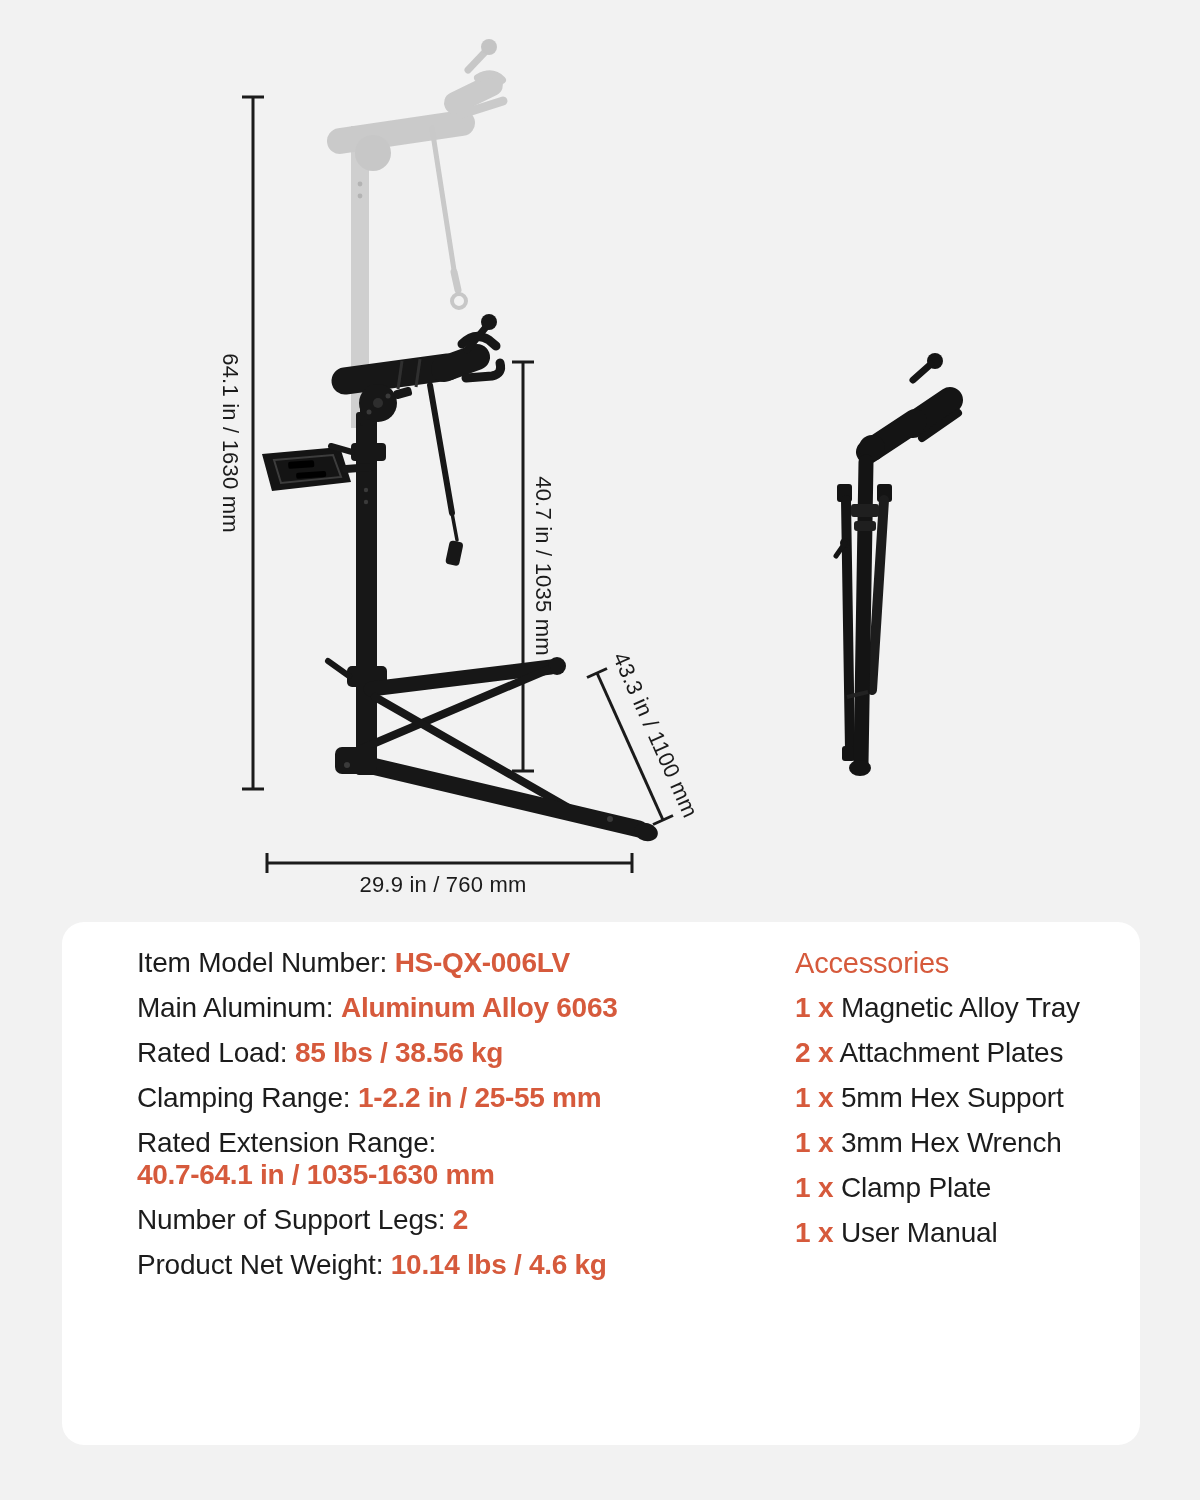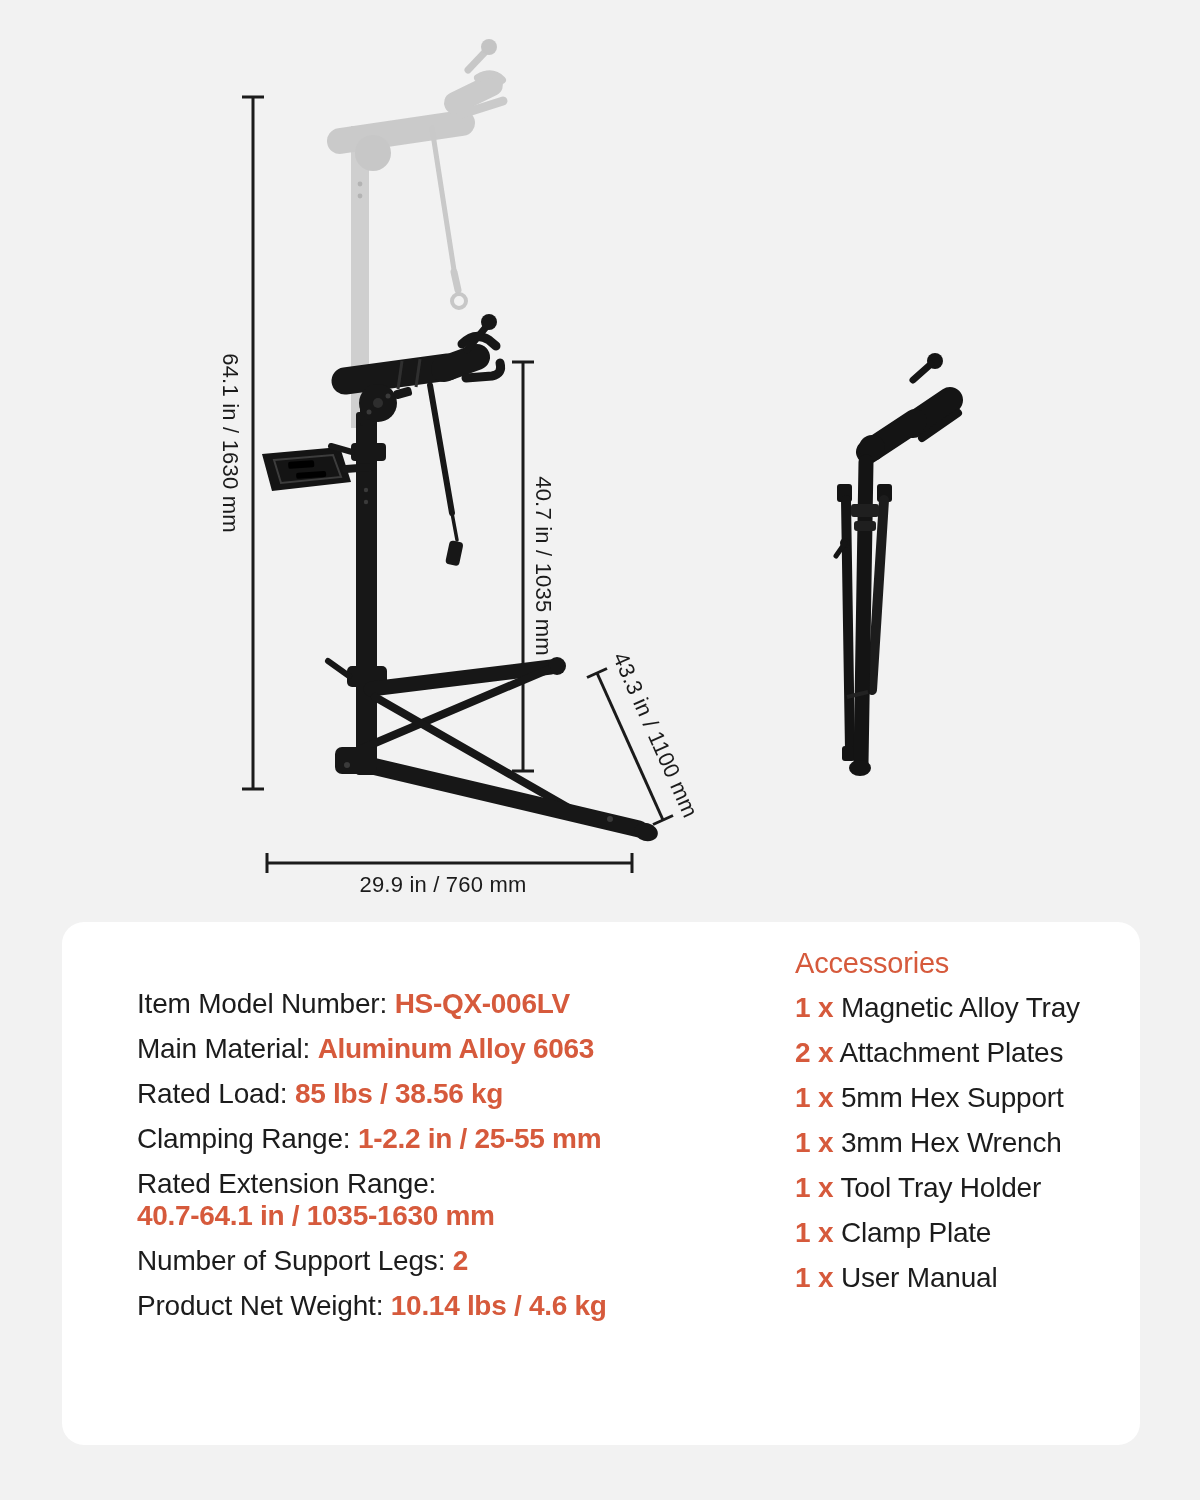--- a/index.html
+++ b/index.html
@@ -14,21 +14,21 @@
   .dim-label{
     position:absolute;font-size:22px;line-height:30px;color:#1B1B1B;
     text-align:center;white-space:nowrap;letter-spacing:0.2px;
   }
   .rot90{transform:rotate(90deg);transform-origin:center center;}
   .rot66{transform:rotate(66deg);transform-origin:center center;}
   .card{
     position:absolute;left:62px;top:922px;width:1078px;height:523px;
     background:var(--card-bg,#FFFFFF);border-radius:22px;
   }
-  .specs{position:absolute;left:75px;top:25px;width:650px;margin-top:41px;}
+  .specs{position:absolute;left:75px;top:25px;width:650px;}
   .accessories{position:absolute;left:733px;top:25px;width:335px;}
   .spec-row{font-size:28px;line-height:32px;margin-bottom:13px;letter-spacing:-0.2px;}
   .spec-label{color:#1C1C1C;}
   .spec-value{color:var(--accent,#D65A3C);font-weight:700;letter-spacing:-0.3px;}
   .spec-row.two-line .spec-label{display:block;}
   .spec-row.two-line .spec-value{display:block;white-space:nowrap;}
   .acc-title{
     font-size:29px;line-height:32px;margin:0 0 13px 0;
     color:var(--accent,#D65A3C);font-weight:400;letter-spacing:-0.2px;
   }
@@ -166,35 +166,34 @@
   <div class="dim-label rot90" style="left:443px;top:551px;width:200px;">40.7 in / 1035 mm</div>
 
   <div class="dim-label rot66" style="left:555px;top:720px;width:200px;">43.3 in / 1100 mm</div>
 
   <div class="dim-label" style="left:333px;top:870px;width:220px;">29.9 in / 760 mm</div>
 </div>
 
 <div class="card">
   <div class="specs">
       <div class="spec-row"><span class="spec-label">Item Model Number:</span> <span class="spec-value">HS-QX-006LV</span></div>
-      <div class="spec-row"><span class="spec-label">Main Material:</span> <span class="spec-value">Aluminum Alloy 6063</span></div>
+      <div class="spec-row"><span class="spec-label">Main Aluminum:</span> <span class="spec-value">Aluminum Alloy 6063</span></div>
       <div class="spec-row"><span class="spec-label">Rated Load:</span> <span class="spec-value">85 lbs / 38.56 kg</span></div>
       <div class="spec-row"><span class="spec-label">Clamping Range:</span> <span class="spec-value">1-2.2 in / 25-55 mm</span></div>
       <div class="spec-row two-line">
         <span class="spec-label">Rated Extension Range:</span>
         <span class="spec-value">40.7-64.1 in / 1035-1630 mm</span>
       </div>
       <div class="spec-row"><span class="spec-label">Number of Support Legs:</span> <span class="spec-value">2</span></div>
       <div class="spec-row"><span class="spec-label">Product Net Weight:</span> <span class="spec-value">10.14 lbs / 4.6 kg</span></div>
     </div>
   <div class="accessories">
     <h3 class="acc-title">Accessories</h3>
     <div id="acc-list">
         <div class="acc-row"><span class="acc-qty">1 x</span> <span class="acc-name">Magnetic Alloy Tray</span></div>
         <div class="acc-row"><span class="acc-qty">2 x</span> <span class="acc-name">Attachment Plates</span></div>
         <div class="acc-row"><span class="acc-qty">1 x</span> <span class="acc-name">5mm Hex Support</span></div>
         <div class="acc-row"><span class="acc-qty">1 x</span> <span class="acc-name">3mm Hex Wrench</span></div>
-        <div class="acc-row"><span class="acc-qty">1 x</span> <span class="acc-name">Tool Tray Holder</span></div>
         <div class="acc-row"><span class="acc-qty">1 x</span> <span class="acc-name">Clamp Plate</span></div>
         <div class="acc-row"><span class="acc-qty">1 x</span> <span class="acc-name">User Manual</span></div>
       </div>
   </div>
 </div>
 
 </body></html>

